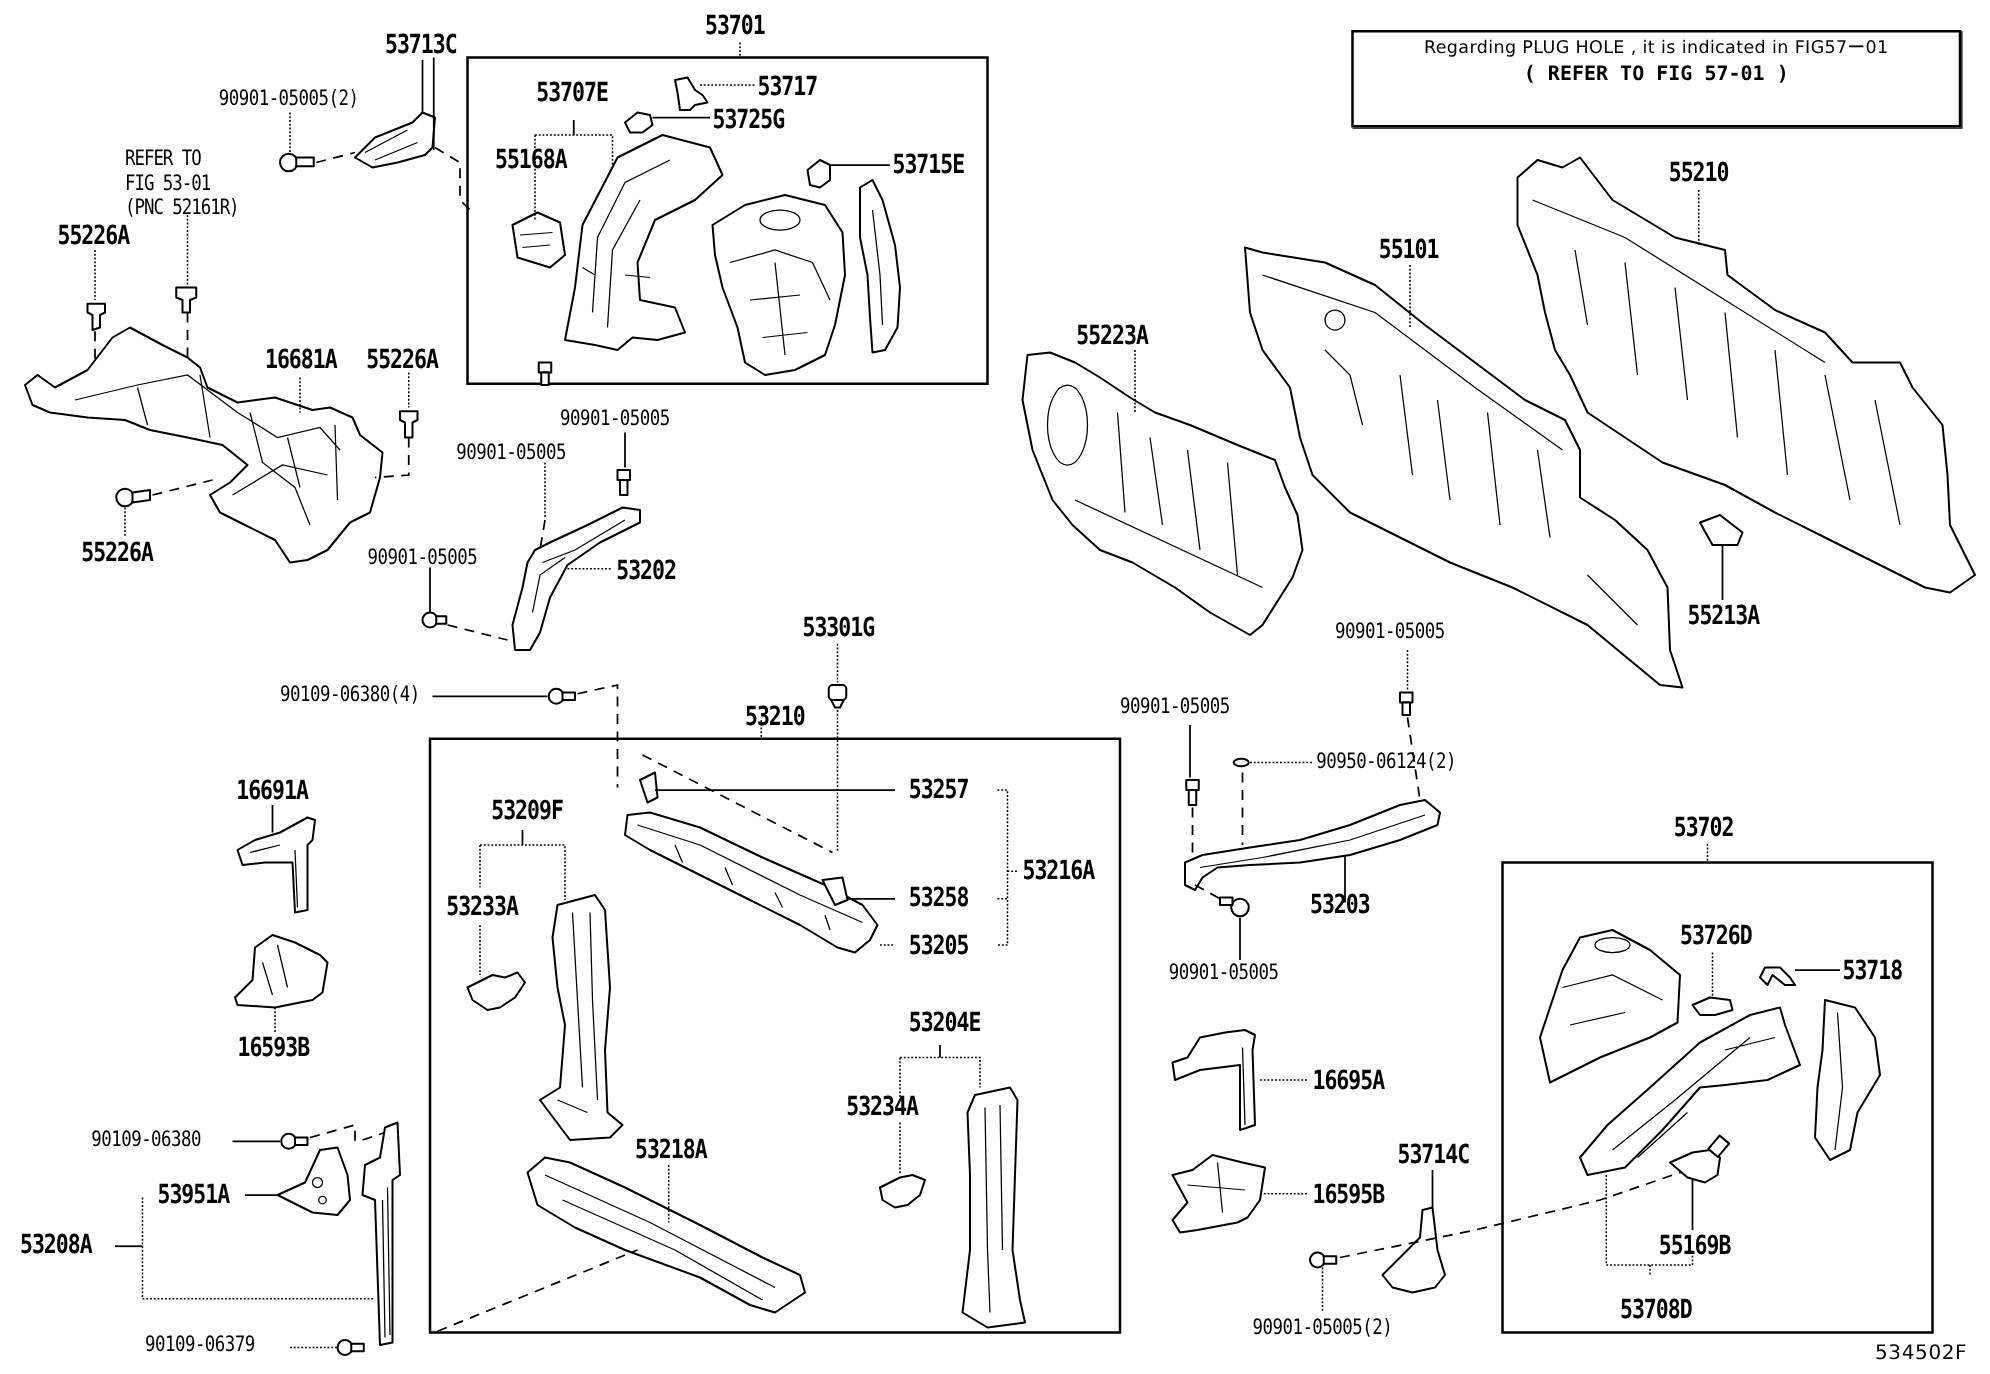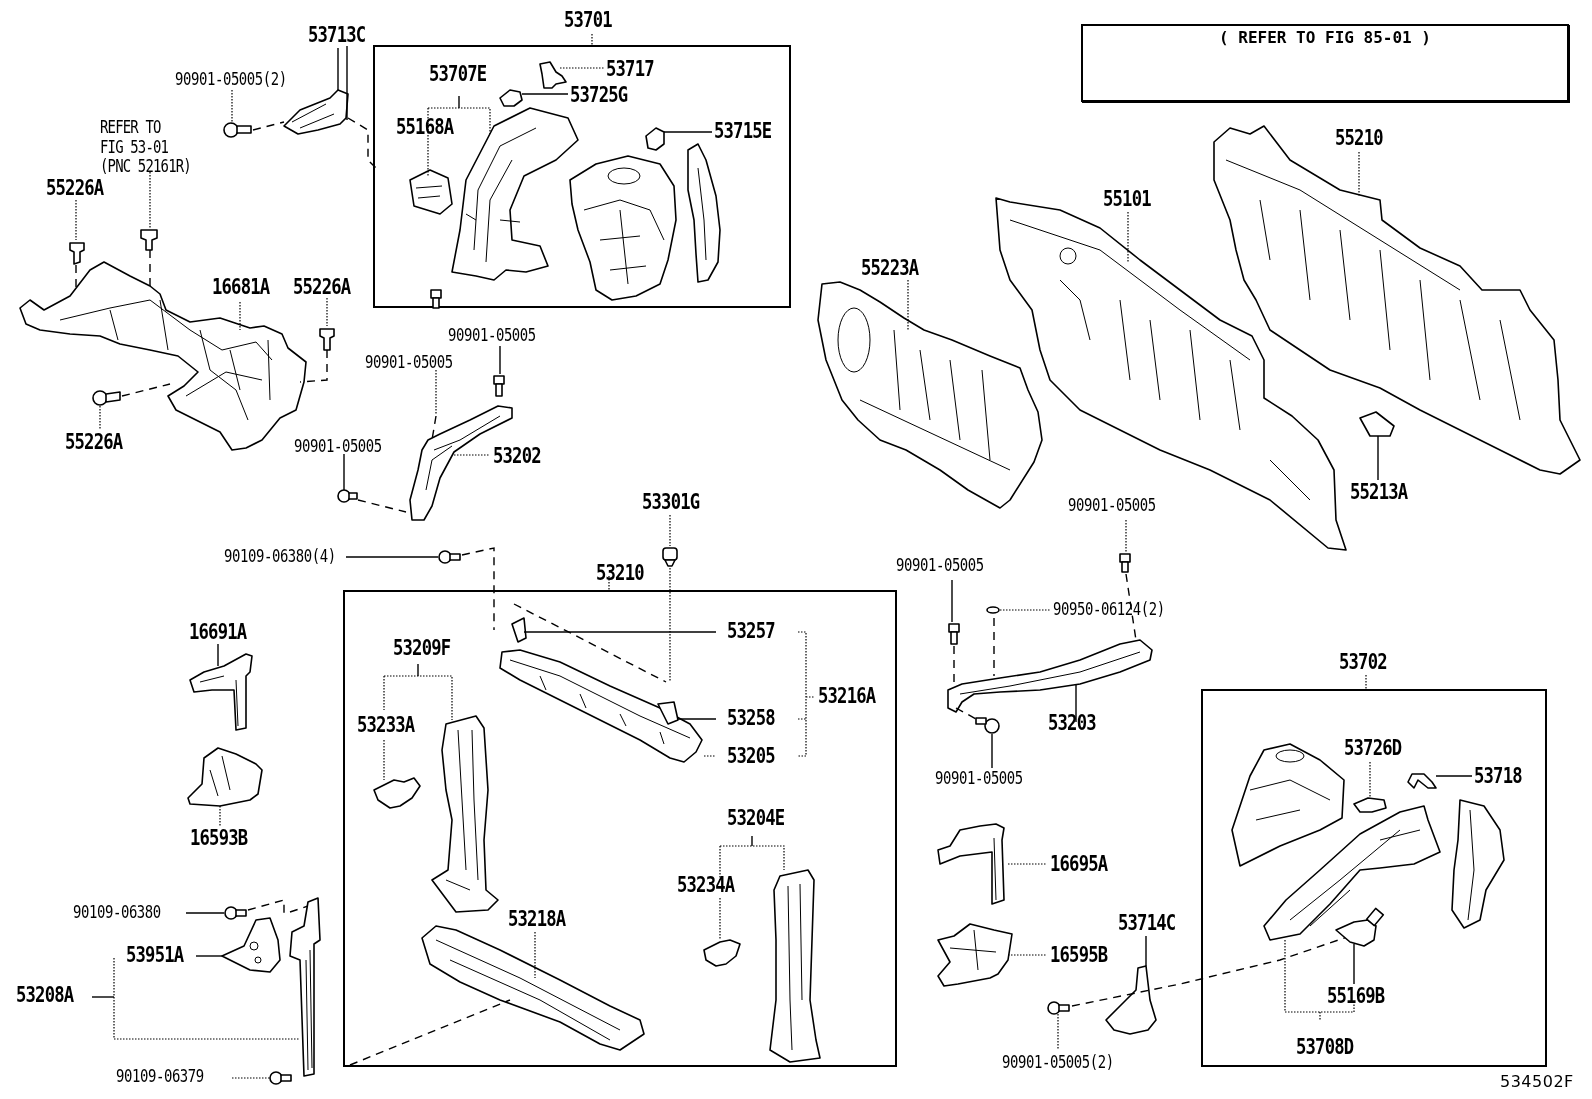--- a/index.html
+++ b/index.html
@@ -382,16 +382,17 @@
 <div class="lbl" style="left:1118px;top:913px;">53714C</div>
 <div class="lbl sm" style="left:1002px;top:1054px;">90901-05005(2)</div>
 
 <div class="lbl" style="left:1339px;top:652px;">53702</div>
 <div class="lbl" style="left:1344px;top:738px;">53726D</div>
 <div class="lbl" style="left:1474px;top:766px;">53718</div>
 <div class="lbl" style="left:1327px;top:986px;">55169B</div>
 <div class="lbl" style="left:1296px;top:1037px;">53708D</div>
 
 <div class="note">
-  <div class="l3">(  REFER TO FIG 85-01  )</div>
+  <div class="l2">Regarding PLUG HOLE , it is indicated in FIG57ー01</div>
+  <div class="l3">(  REFER TO FIG 57-01  )</div>
 </div>
 
 <div class="figid">534502F</div>
 
 </body></html>

